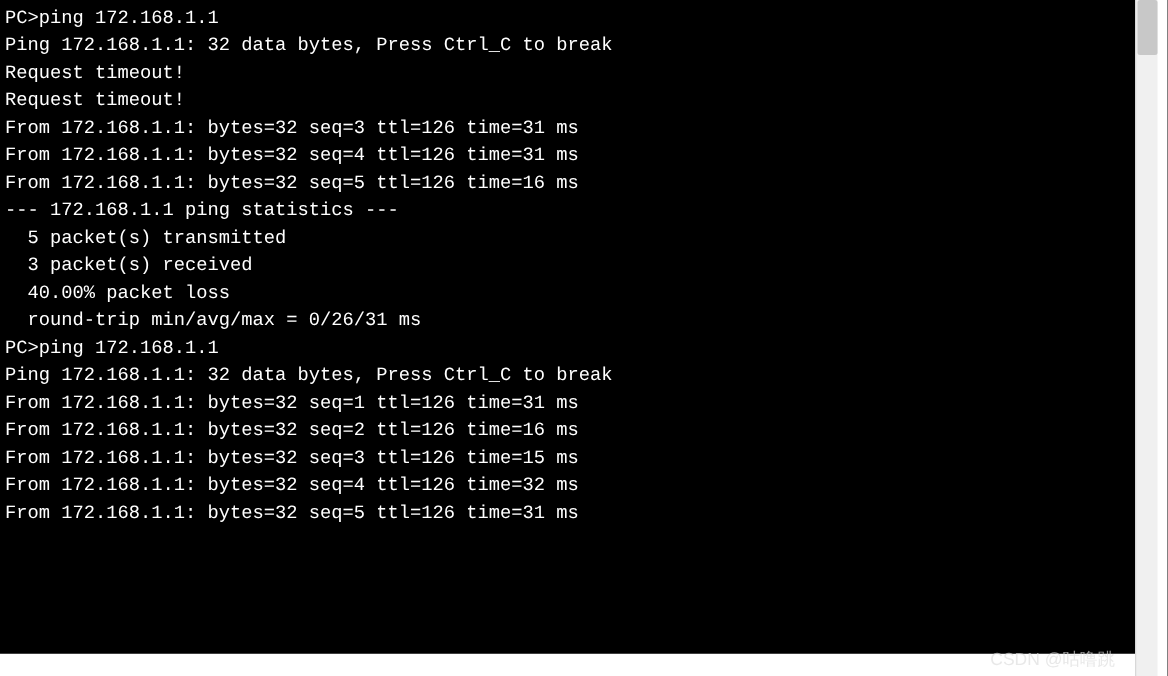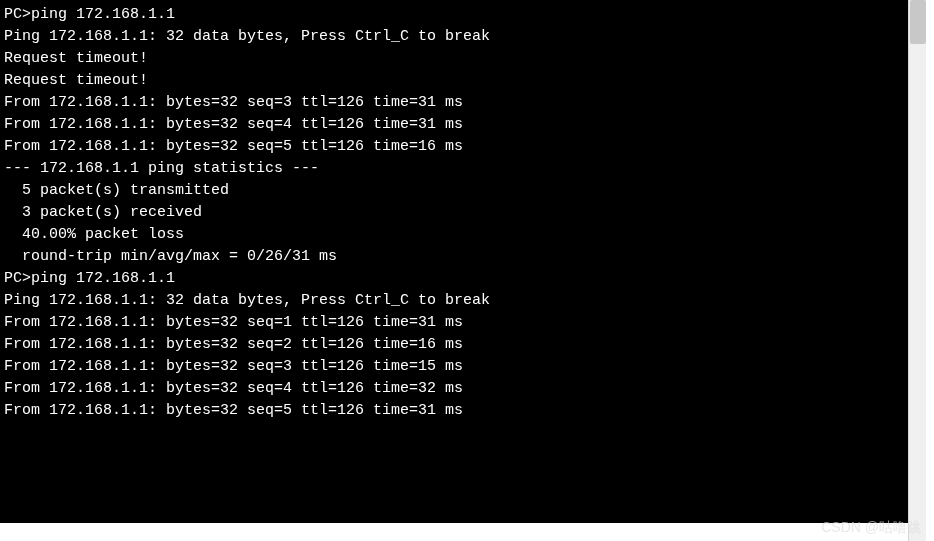--- a/index.html
+++ b/index.html
@@ -41,21 +41,21 @@
       top: 0;
       left: 1px;
       width: 16px;
       height: 44px;
       background: #c8c8c8;
       border-radius: 2px;
     }
     .watermark {
       position: absolute;
       bottom: 4px;
-      right: 13px;
+      right: 42px;
       color: rgba(220,220,220,0.65);
       font-family: Arial, sans-serif;
       font-size: 14px;
       pointer-events: none;
     }
     .line { display: block; }
   </style>
 </head>
 <body>
 

